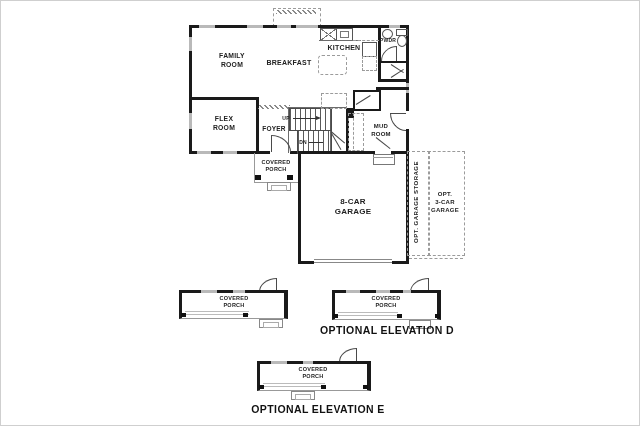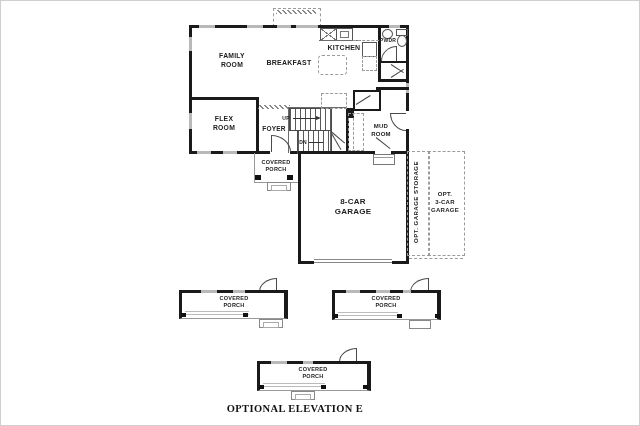--- a/index.html
+++ b/index.html
@@ -162,29 +162,30 @@
   <div class="n" style="left:375px;top:289px;width:14px;height:3px;"></div>
   <div class="n" style="left:402px;top:289px;width:8px;height:3px;"></div>
   <div class="t" style="left:337px;top:311px;width:60px;height:1px;background:#bbb;"></div>
   <div class="t" style="left:337px;top:314px;width:60px;height:1px;background:#bbb;"></div>
   <div class="post" style="left:332px;top:313px;width:5px;height:4px;"></div>
   <div class="post" style="left:396px;top:313px;width:5px;height:4px;"></div>
   <div class="post" style="left:434px;top:313px;width:5px;height:4px;"></div>
   <div class="o" style="left:408px;top:319px;width:20px;height:7px;border-color:#888;"></div>
   <div class="lbl" style="left:385px;top:301px;font-size:5.5px;">COVERED
 PORCH</div>
+  <div class="etitle" style="left:386px;top:323px;">OPTIONAL ELEVATION D</div>
 
   <div class="door-a" style="left:338px;top:347px;width:16px;height:13px;"></div>
   <div style="position:absolute;left:256px;top:360px;width:114px;height:30px;box-sizing:border-box;border-top:3px solid #1a1a1a;border-left:3px solid #1a1a1a;border-right:4px solid #1a1a1a;border-bottom:1px solid #999;"></div>
   <div class="n" style="left:270px;top:360px;width:16px;height:3px;"></div>
   <div class="n" style="left:302px;top:360px;width:10px;height:3px;"></div>
   <div class="t" style="left:262px;top:382px;width:62px;height:1px;background:#bbb;"></div>
   <div class="t" style="left:262px;top:385px;width:62px;height:1px;background:#bbb;"></div>
   <div class="post" style="left:258px;top:384px;width:5px;height:4px;"></div>
   <div class="post" style="left:320px;top:384px;width:5px;height:4px;"></div>
   <div class="post" style="left:362px;top:384px;width:5px;height:4px;"></div>
   <div class="o" style="left:290px;top:390px;width:22px;height:7px;border-color:#888;"></div>
   <div class="o" style="left:294px;top:393px;width:14px;height:4px;border-color:#aaa;"></div>
   <div class="lbl" style="left:312px;top:372px;font-size:5.5px;">COVERED
 PORCH</div>
-  <div class="etitle" style="left:294px;top:402px;font-family:Liberation Serif, serif;">OPTIONAL ELEVATION E</div>
+  <div class="etitle" style="left:317px;top:402px;">OPTIONAL ELEVATION E</div>
 
 </div>
 
 </body></html>

